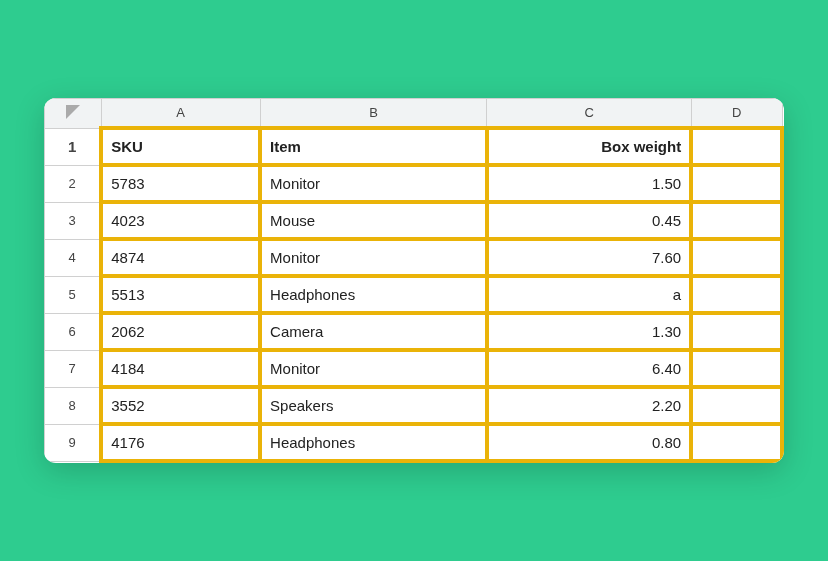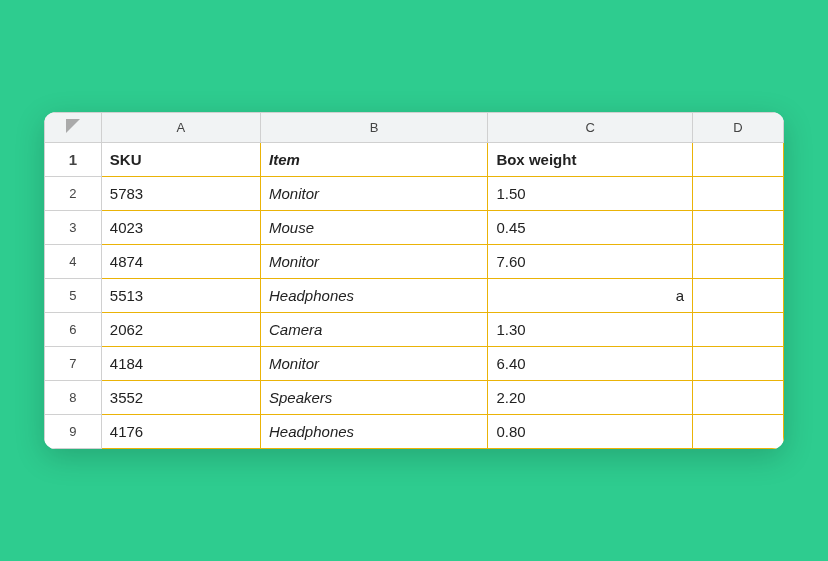--- a/index.html
+++ b/index.html
@@ -52,37 +52,37 @@
       text-align: center;
       color: #444;
       font-size: 13px;
       font-weight: 400;
       padding: 4px 8px;
       min-width: 40px;
     }
 
     
     td.data-cell {
-      border: 1px solid #eab308;
+      border: 4px solid #eab308;
       padding: 8px 8px;
       color: #222;
       margin-top: 48px;
     }
 
     td.col-a {
       width: 140px;
     }
 
     td.col-b {
       width: 200px;
-      font-style: italic;
     }
 
     td.col-c {
       width: 180px;
+      text-align: right;
     }
 
     td.col-d {
       width: 80px;
     }
 
     
     tr.header-row td {
       font-weight: 700;
       font-size: 15px;

